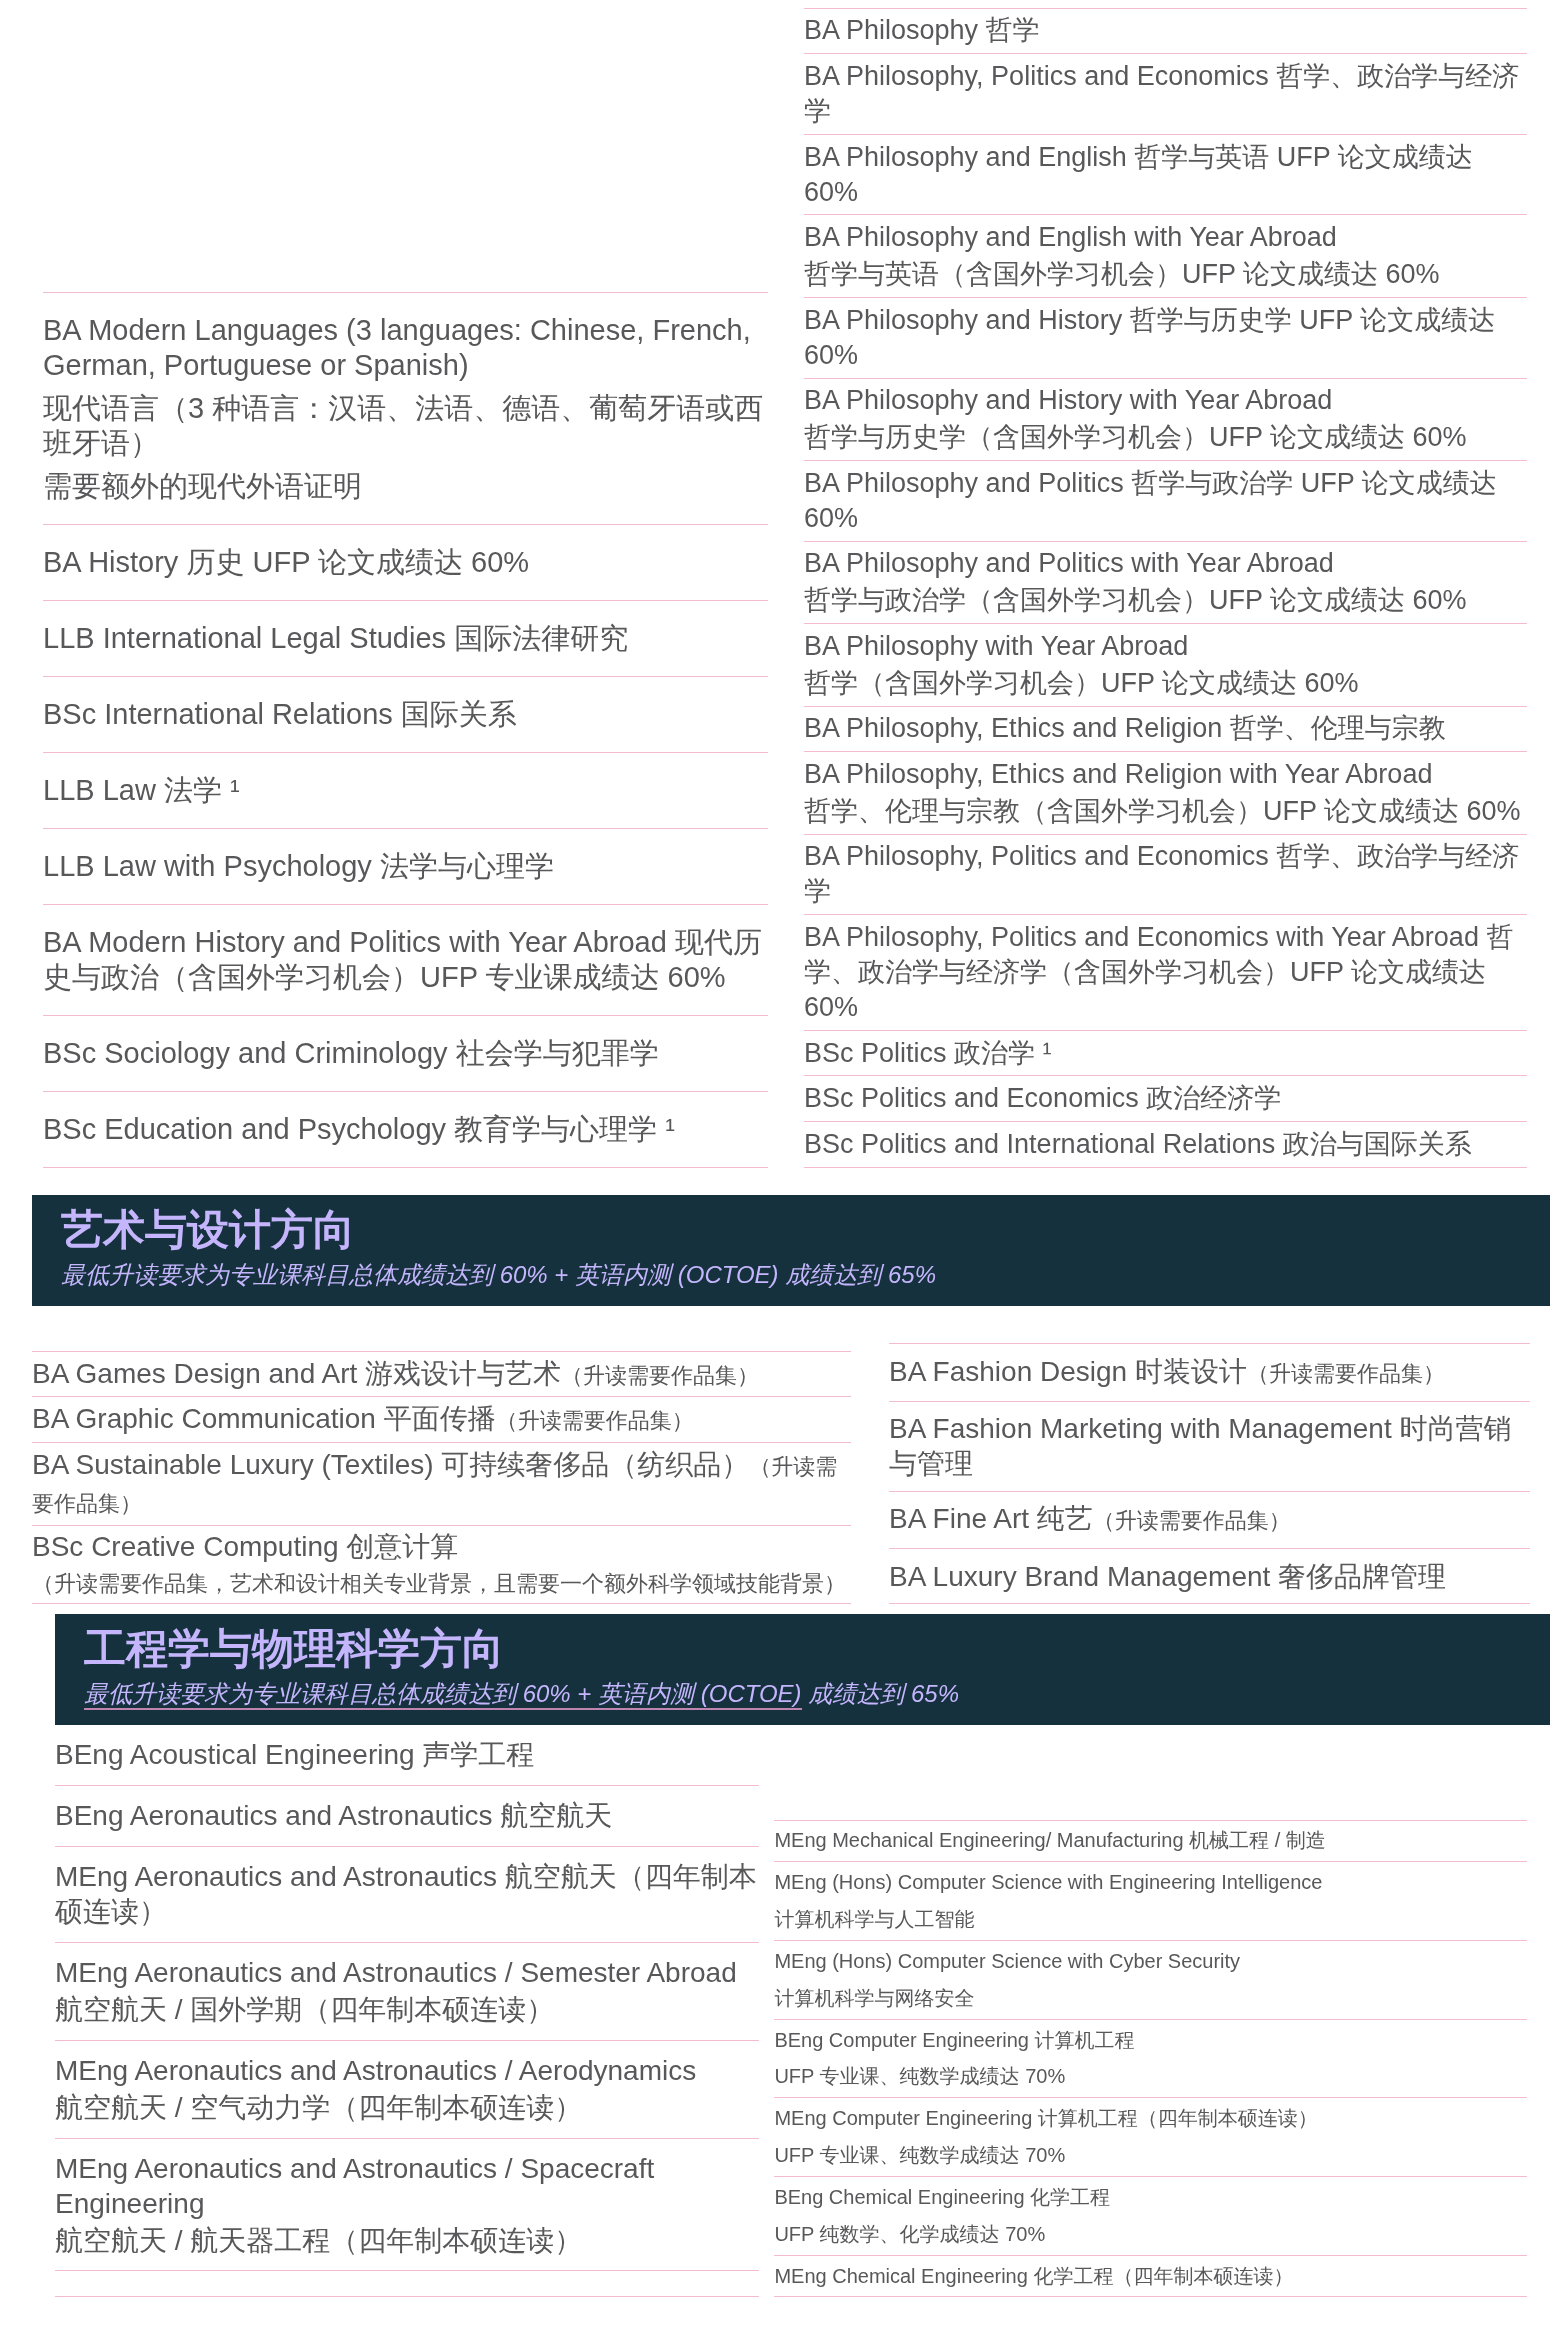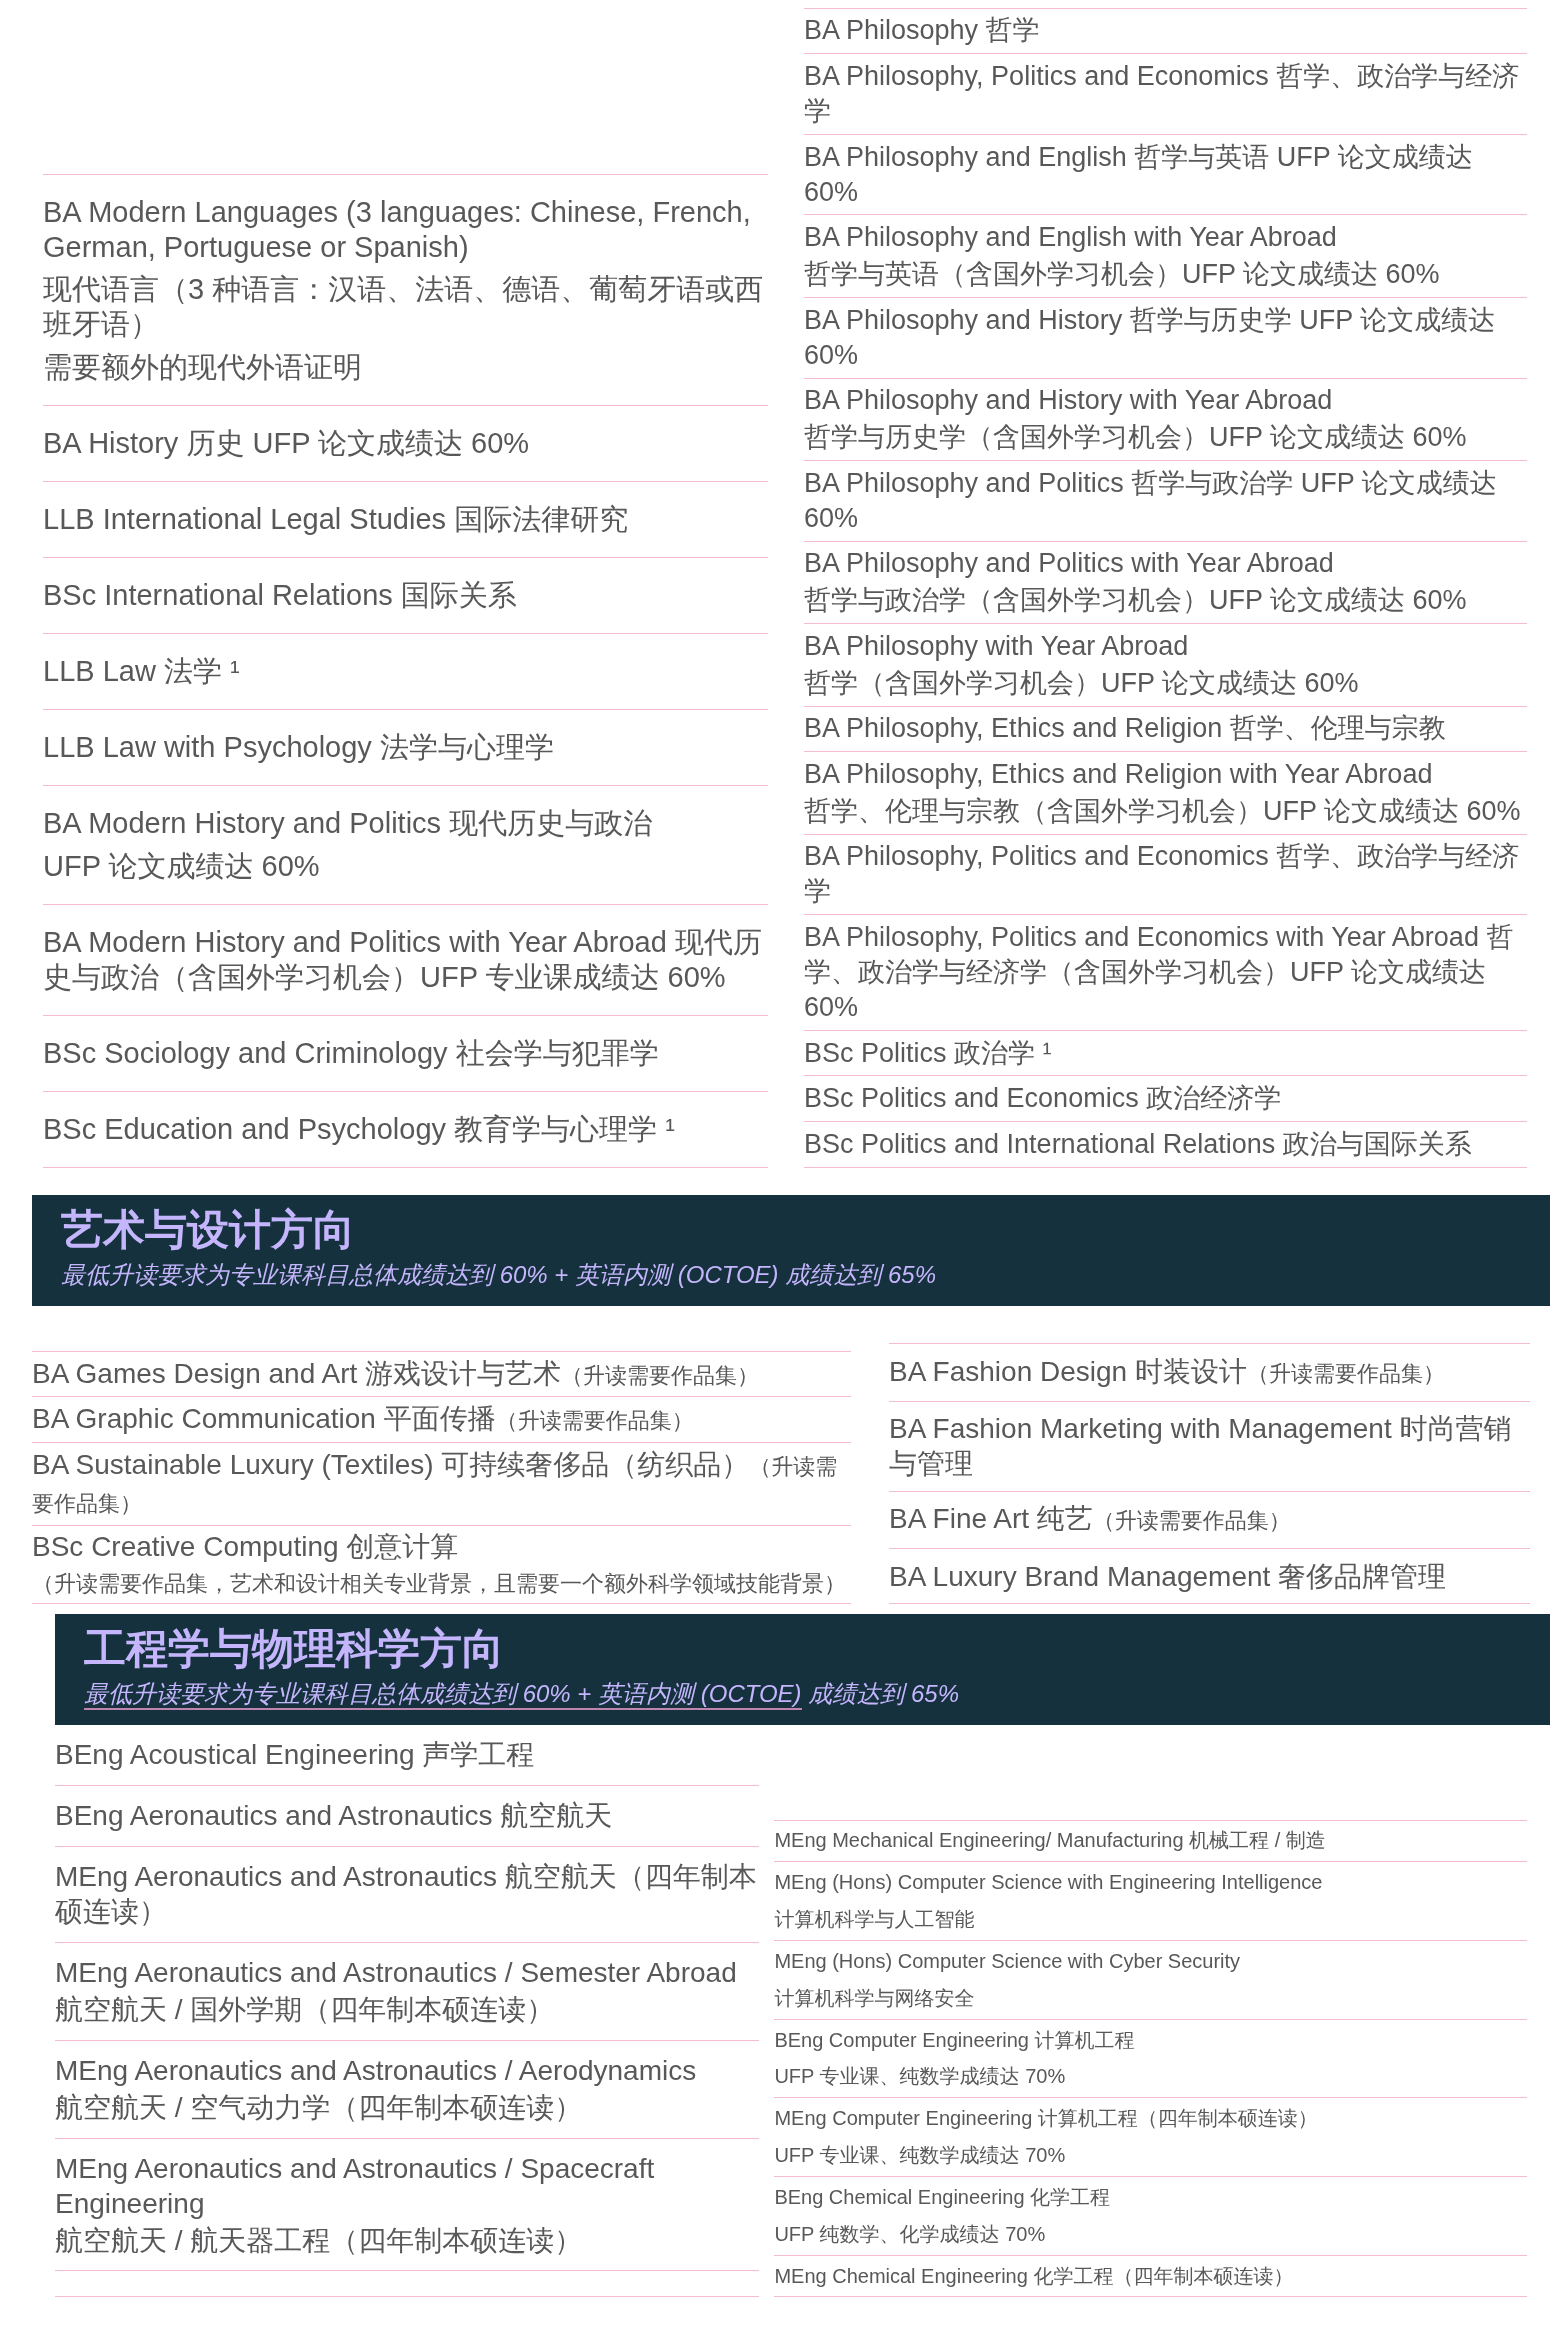--- a/index.html
+++ b/index.html
@@ -75,24 +75,20 @@
         <div class="row">
           <div class="ln"><span>BSc International Relations 国际关系</span></div>
         </div>
         <div class="row">
           <div class="ln"><span>LLB Law 法学 ¹</span></div>
         </div>
         <div class="row">
           <div class="ln"><span>LLB Law with Psychology 法学与心理学</span></div>
         </div>
         <div class="row">
-          <div class="ln"><span>BA Modern History and Politics 现代历史与政治</span></div>
-          <div class="ln"><span>UFP 论文成绩达 60%</span></div>
-        </div>
-        <div class="row">
           <div class="ln"><span>BA Modern History and Politics with Year Abroad 现代历史与政治（含国外学习机会）UFP 专业课成绩达 60%</span></div>
         </div>
         <div class="row">
           <div class="ln"><span>BSc Sociology and Criminology 社会学与犯罪学</span></div>
         </div>
         <div class="row">
           <div class="ln"><span>BSc Education and Psychology 教育学与心理学 ¹</span></div>
         </div>
       </div>
     <div class="col top-right">

